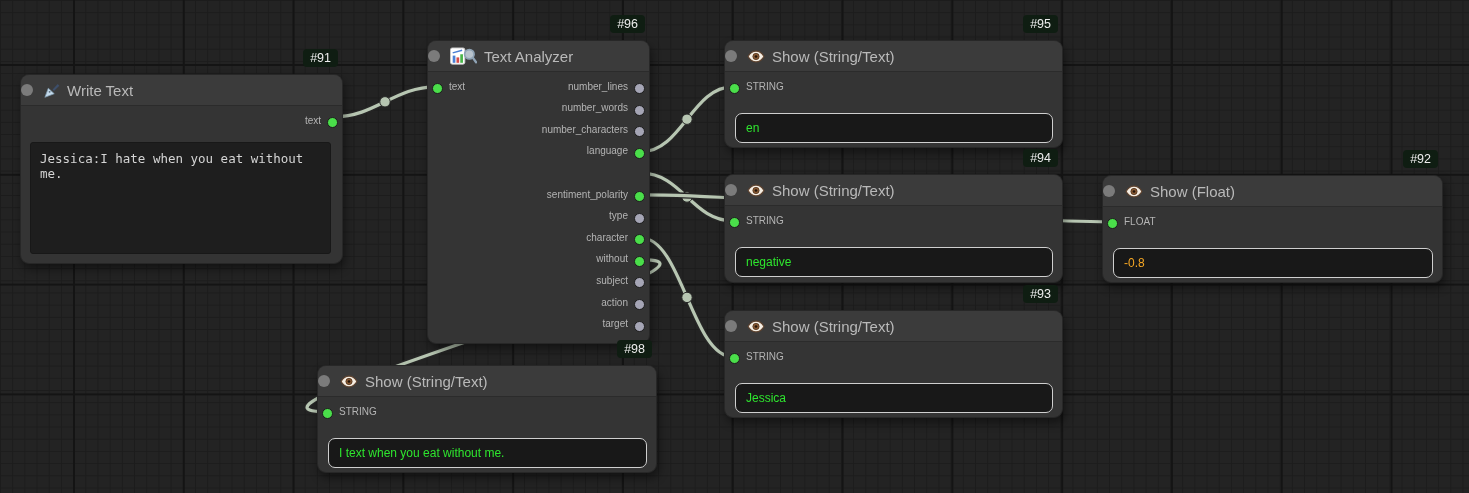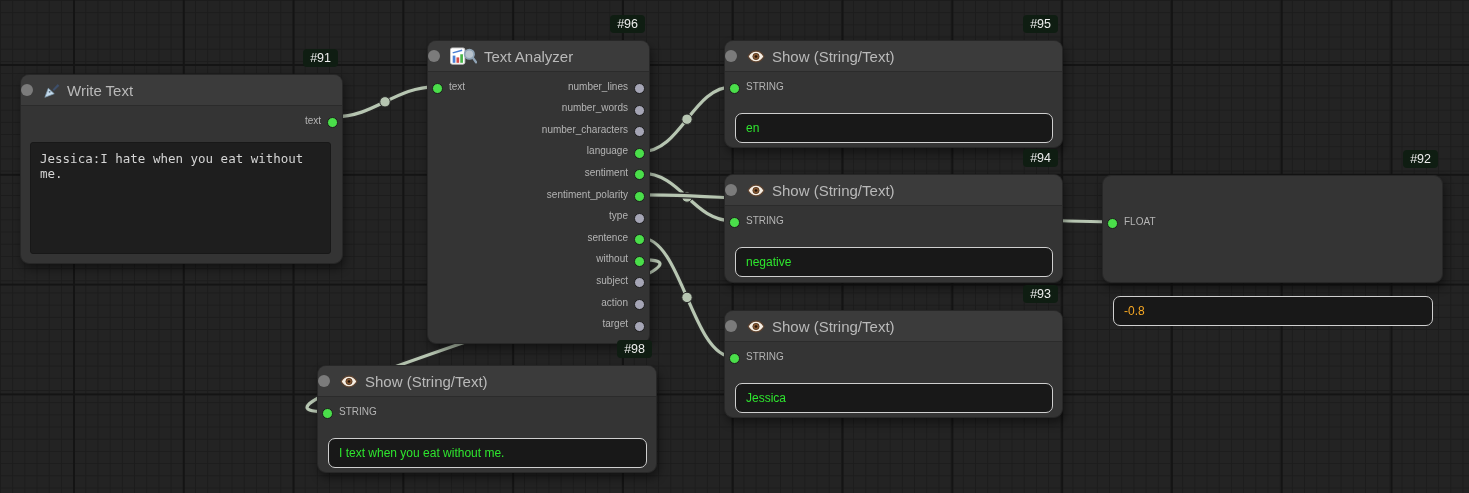--- a/index.html
+++ b/index.html
@@ -122,35 +122,31 @@
         <span class="port-label out">number_words</span>
       </div>
       <div class="row" style="top: 79.2px;">
         <div class="port out" style="background: rgb(165, 165, 181);"></div>
         <span class="port-label out">number_characters</span>
       </div>
       <div class="row" style="top: 100.8px;">
         <div class="port out" style="background: rgb(74, 222, 74);"></div>
         <span class="port-label out">language</span>
       </div>
-      <div class="row" style="top: 122.4px;">
-        <div class="port out" style="background: rgb(74, 222, 74);"></div>
-        <span class="port-label out">sentiment</span>
-      </div>
       <div class="row" style="top: 144px;">
         <div class="port out" style="background: rgb(74, 222, 74);"></div>
         <span class="port-label out">sentiment_polarity</span>
       </div>
       <div class="row" style="top: 165.6px;">
         <div class="port out" style="background: rgb(165, 165, 181);"></div>
         <span class="port-label out">type</span>
       </div>
       <div class="row" style="top: 187.2px;">
         <div class="port out" style="background: rgb(74, 222, 74);"></div>
-        <span class="port-label out">sentence</span>
+        <span class="port-label out">character</span>
       </div>
       <div class="row" style="top: 208.8px;">
         <div class="port out" style="background: rgb(74, 222, 74);"></div>
         <span class="port-label out">without</span>
       </div>
       <div class="row" style="top: 230.4px;">
         <div class="port out" style="background: rgb(165, 165, 181);"></div>
         <span class="port-label out">subject</span>
       </div>
       <div class="row" style="top: 252px;">
@@ -195,25 +191,36 @@
         <span class="title-text">Show (String/Text)</span>
       </div>
       <div class="row" style="top: 36px;">
         <div class="port in" style="background: rgb(74, 222, 74);"></div>
         <span class="port-label in">STRING</span>
       </div>
       <div class="display-box" style="color: rgb(46, 229, 46);">negative</div>
     </div>
     <div class="node" style="left: 1102px; top: 175px; width: 341px; height: 108px;">
       <div class="badge">#92</div>
+      <div class="title">
+        <div class="collapse-dot"></div>
+        <span class="title-icon">
+          <svg width="18" height="13" viewBox="0 0 20 14">
+            <path d="M10 1 C4.5 1 1.2 7 1.2 7 C1.2 7 4.5 13 10 13 C15.5 13 18.8 7 18.8 7 C18.8 7 15.5 1 10 1 Z" fill="#f5ede2" stroke="#5f4430" stroke-width="1.3"></path>
+            <circle cx="10" cy="7" r="3.5" fill="#8a5a33" stroke="#4a2f1a" stroke-width="0.8"></circle>
+            <circle cx="10" cy="7" r="1.5" fill="#24150a"></circle>
+          </svg>
+        </span>
+        <span class="title-text">Show (Float)</span>
+      </div>
       <div class="row" style="top: 36px;">
         <div class="port in" style="background: rgb(74, 222, 74);"></div>
         <span class="port-label in">FLOAT</span>
       </div>
-      <div class="display-box" style="color: rgb(245, 166, 35); margin-top: 48px;">-0.8</div>
+      <div class="display-box" style="color: rgb(245, 166, 35);">-0.8</div>
     </div>
     <div class="node" style="left: 724px; top: 310px; width: 339px; height: 108px;">
       <div class="badge">#93</div>
       <div class="title">
         <div class="collapse-dot"></div>
         <span class="title-icon">
           <svg width="18" height="13" viewBox="0 0 20 14">
             <path d="M10 1 C4.5 1 1.2 7 1.2 7 C1.2 7 4.5 13 10 13 C15.5 13 18.8 7 18.8 7 C18.8 7 15.5 1 10 1 Z" fill="#f5ede2" stroke="#5f4430" stroke-width="1.3"></path>
             <circle cx="10" cy="7" r="3.5" fill="#8a5a33" stroke="#4a2f1a" stroke-width="0.8"></circle>
             <circle cx="10" cy="7" r="1.5" fill="#24150a"></circle>

